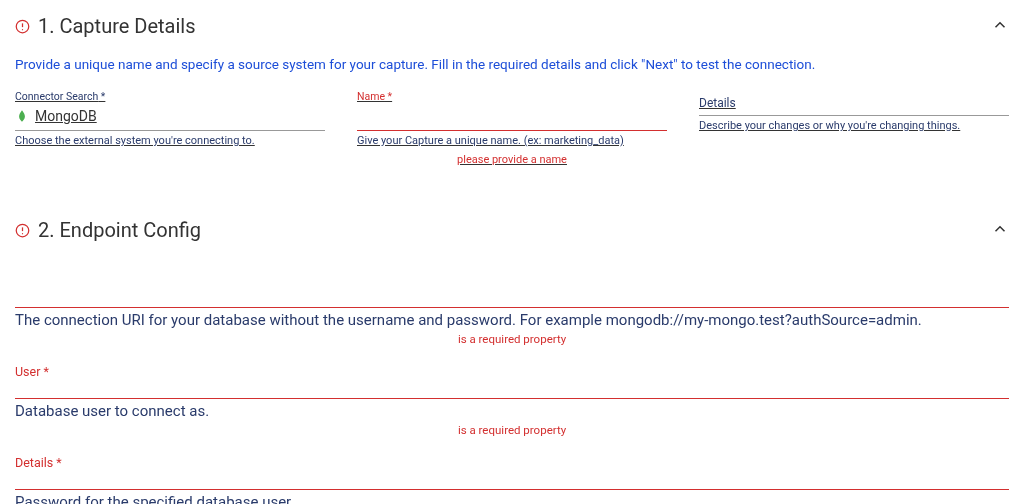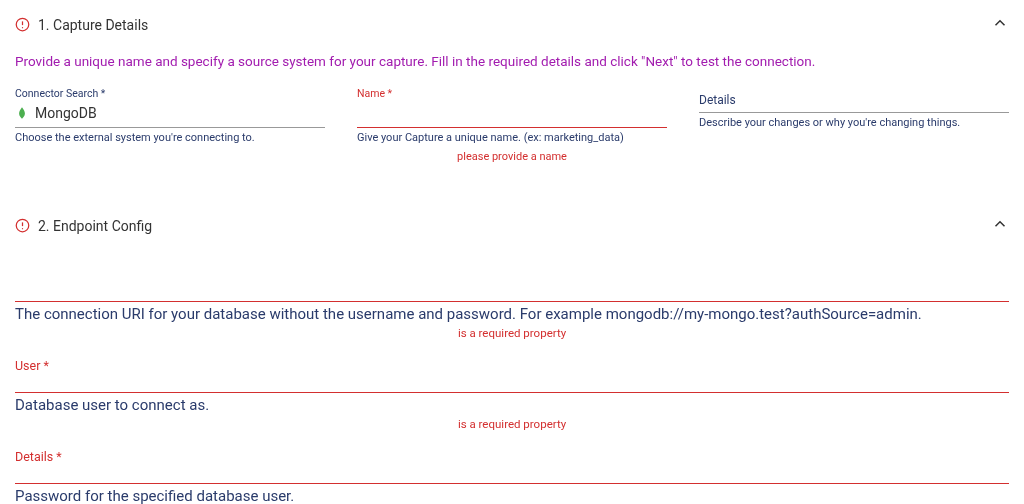--- a/index.html
+++ b/index.html
@@ -16,37 +16,38 @@
       padding: 14px 0;
       cursor: pointer;
     }
     .section-header .error-icon {
       color: #d32f2f;
       margin-right: 8px;
       display: inline-flex;
       align-items: center;
     }
     .section-header .title {
-      font-size: 14px;
+      font-size: 20px;
       color: #333;
       font-weight: 400;
       flex: 1;
     }
     .section-header .chevron {
       color: #333;
     }
     .description {
       font-size: 13.5px;
-      color: #a21caf;
+      color: #1d4ed8;
       margin: 4px 0 18px 0;
     }
     .form-row {
       display: flex;
       gap: 32px;
       margin-bottom: 8px;
+      text-decoration: underline;
     }
     .form-col {
       flex: 1;
     }
     .field-label {
       font-size: 10.5px;
       display: block;
       margin-bottom: 2px;
     }
     .field-label.normal { color: #2a3b6b; }

